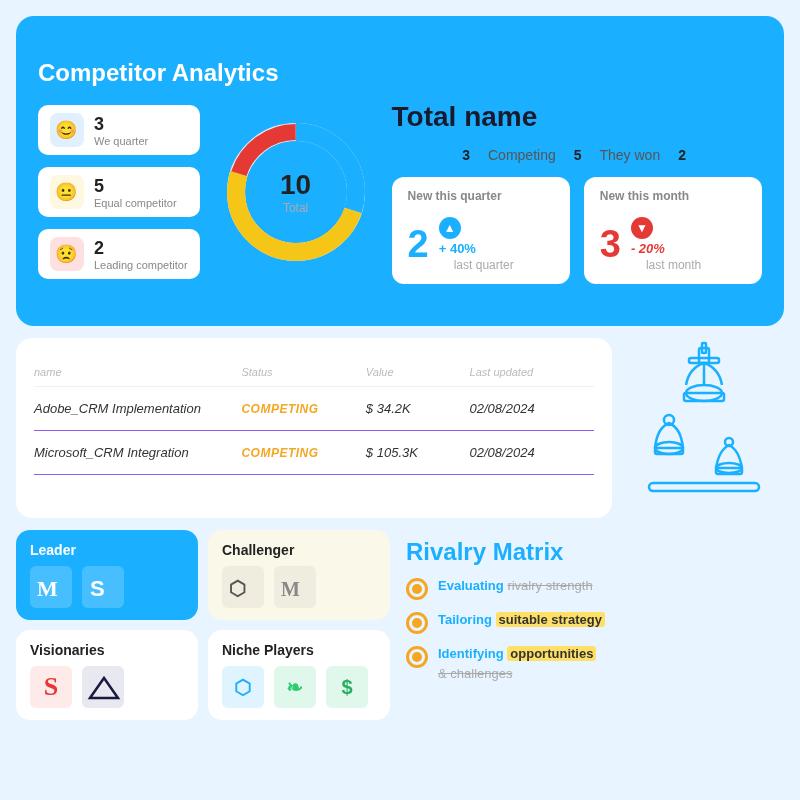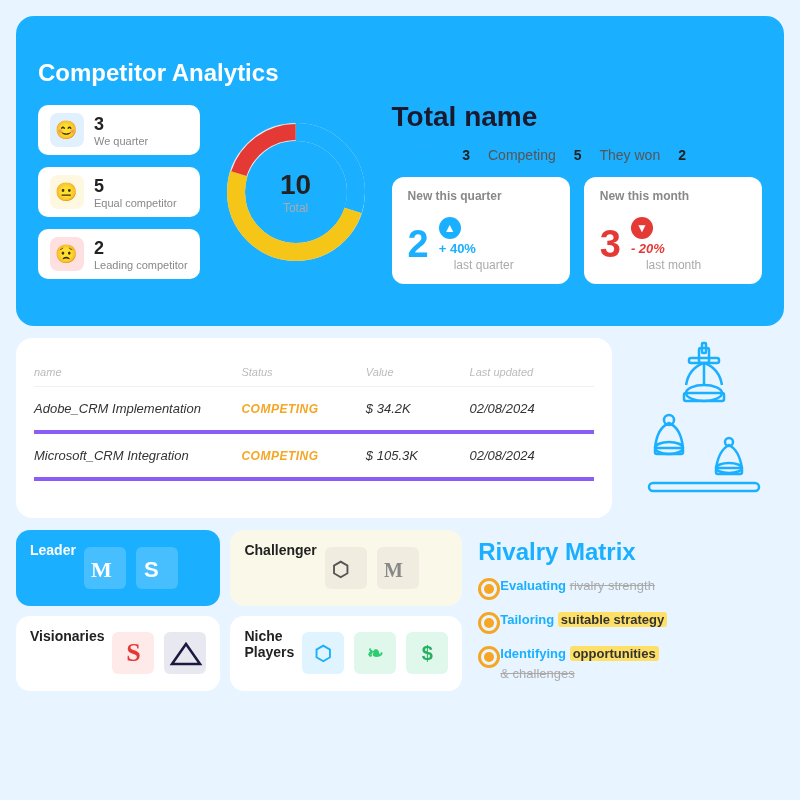--- a/index.html
+++ b/index.html
@@ -172,21 +172,21 @@
     .table-header-cell {
       font-size: 11px;
       color: #bbb;
       text-transform: none;
       font-weight: 500;
     }
     .table-data-row {
       display: grid;
       grid-template-columns: 2fr 1.2fr 1fr 1.2fr;
       padding: 14px 0;
-      border-bottom: 4px solid #8b5cf6;
+      border-bottom: 1px solid #8b5cf6;
       align-items: center;
     }
     .table-cell { font-size: 13px; color: #333; }
     .table-cell.competing { color: #f5a623; font-weight: 700; font-size: 12px; letter-spacing: 0.5px; }
     .chess-illustration {
       width: 160px;
       display: flex;
       align-items: center;
       justify-content: center;
     }
@@ -201,20 +201,21 @@
       grid-template-columns: 1fr 1fr;
       grid-template-rows: 1fr 1fr;
       gap: 10px;
       flex: 1;
     }
     .matrix-cell {
       background: white;
       border-radius: 14px;
       padding: 12px 14px;
       display: flex;
+      flex-direction: column;
       gap: 8px;
     }
     .matrix-cell.blue-bg { background: #1ab0ff; }
     .matrix-cell-title {
       font-size: 14px;
       font-weight: 700;
       color: #222;
     }
     .matrix-cell.blue-bg .matrix-cell-title { color: white; }
     .matrix-logos {
@@ -242,20 +243,21 @@
       padding: 8px 4px;
     }
     .rivalry-title {
       font-size: 24px;
       font-weight: 900;
       color: #1ab0ff;
     }
     .rivalry-item {
       display: flex;
       align-items: flex-start;
+      gap: 10px;
     }
     .rivalry-dot-outer {
       width: 22px;
       height: 22px;
       border-radius: 50%;
       border: 3px solid #f5a623;
       display: flex;
       align-items: center;
       justify-content: center;
       flex-shrink: 0;

